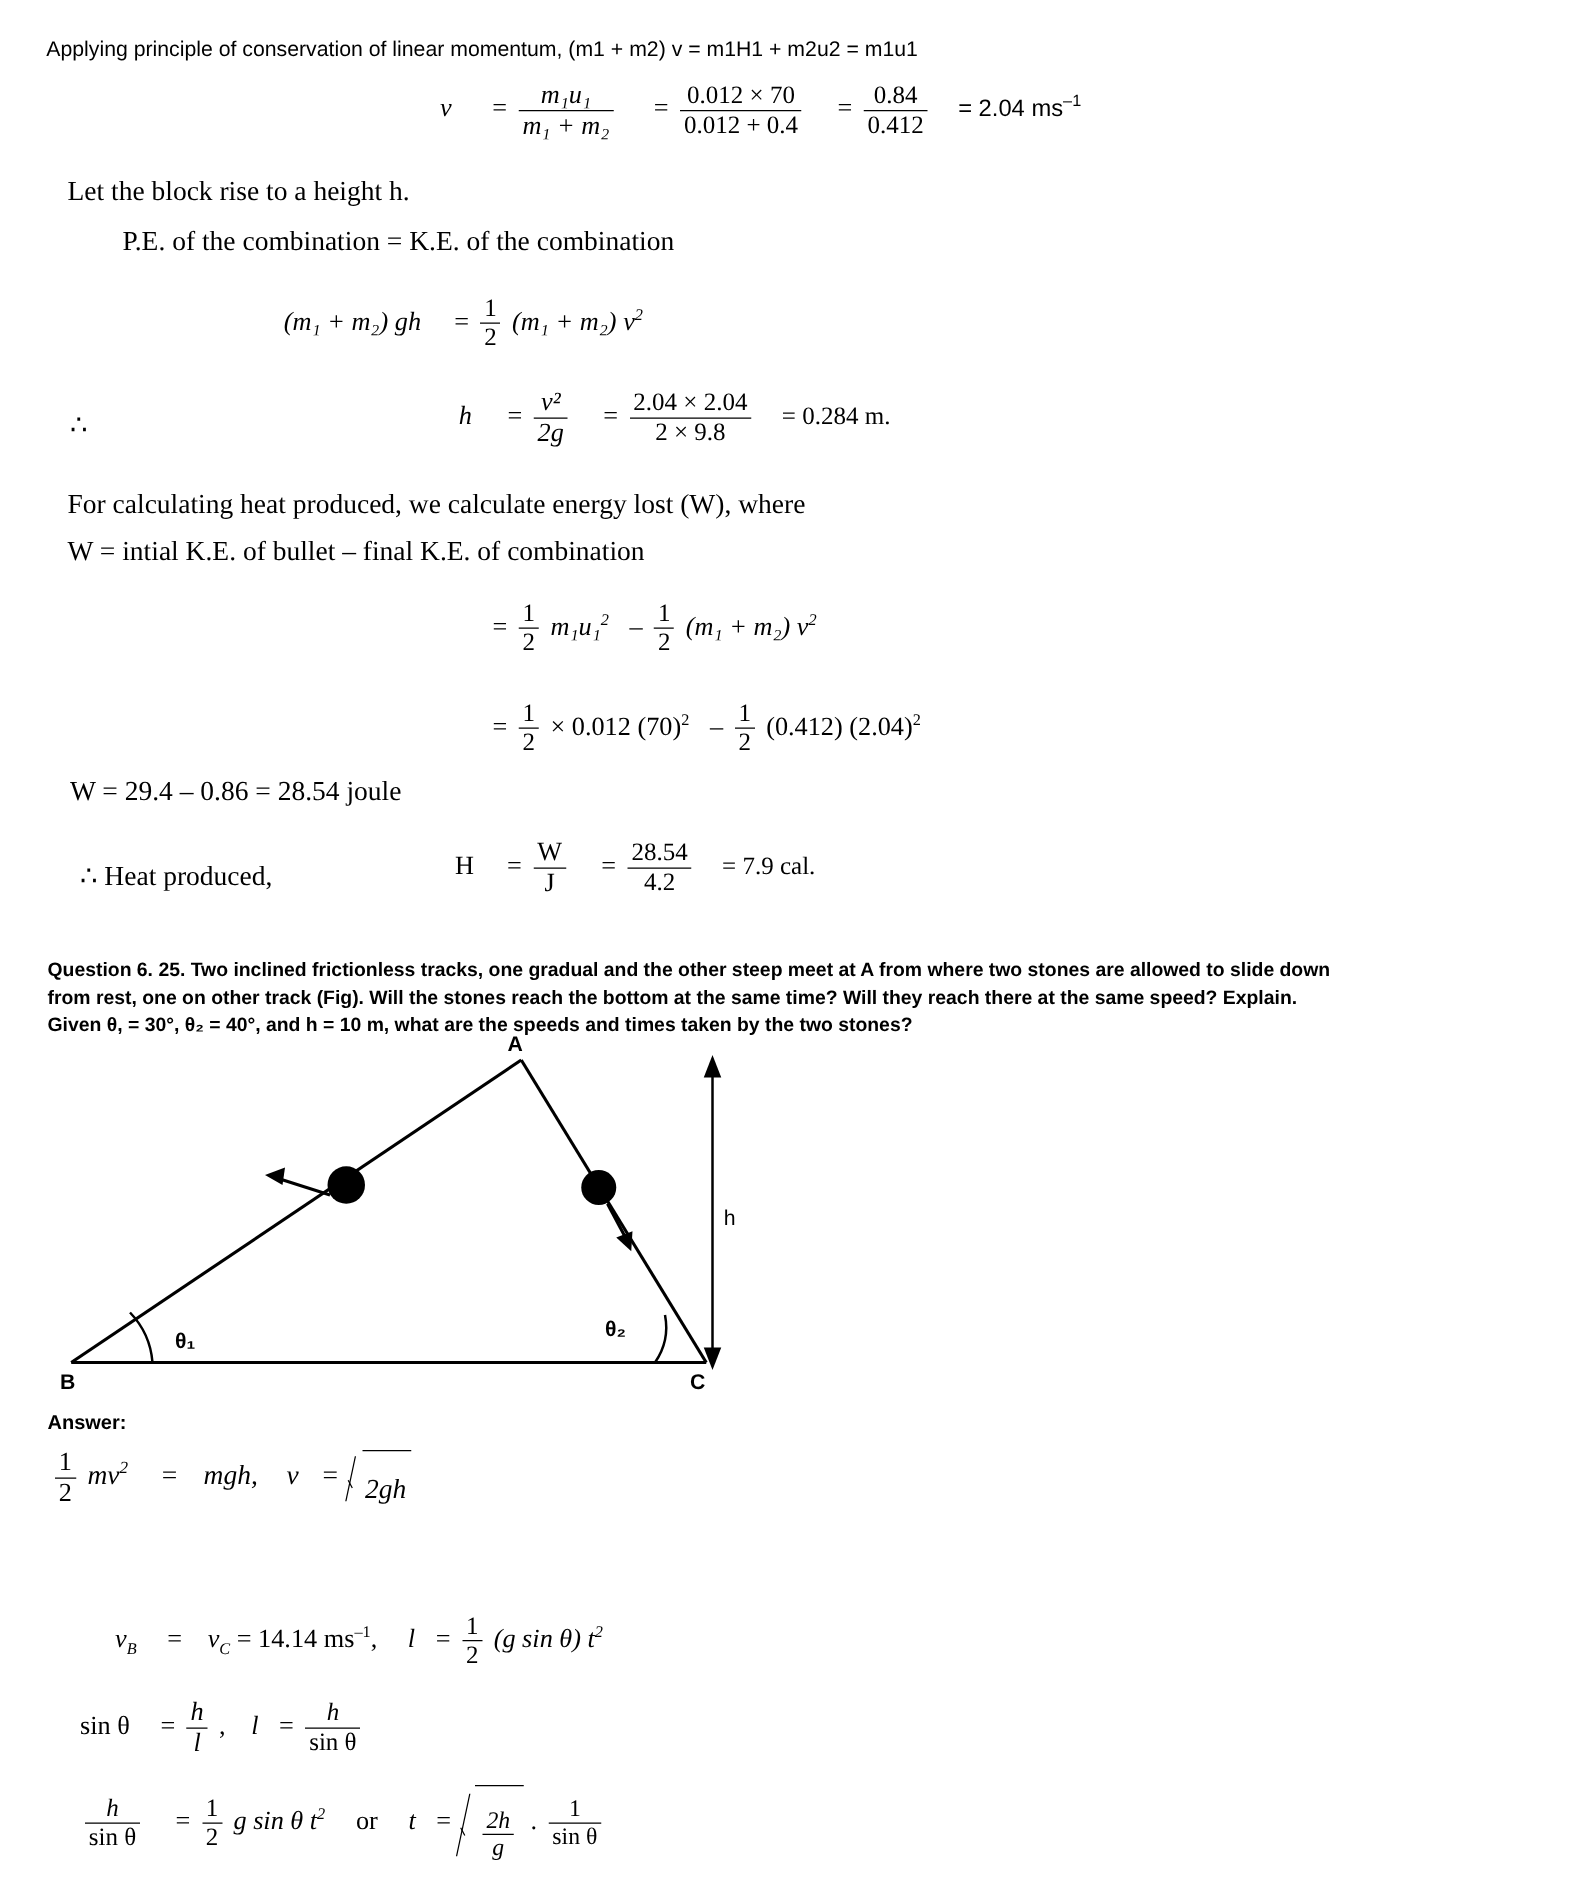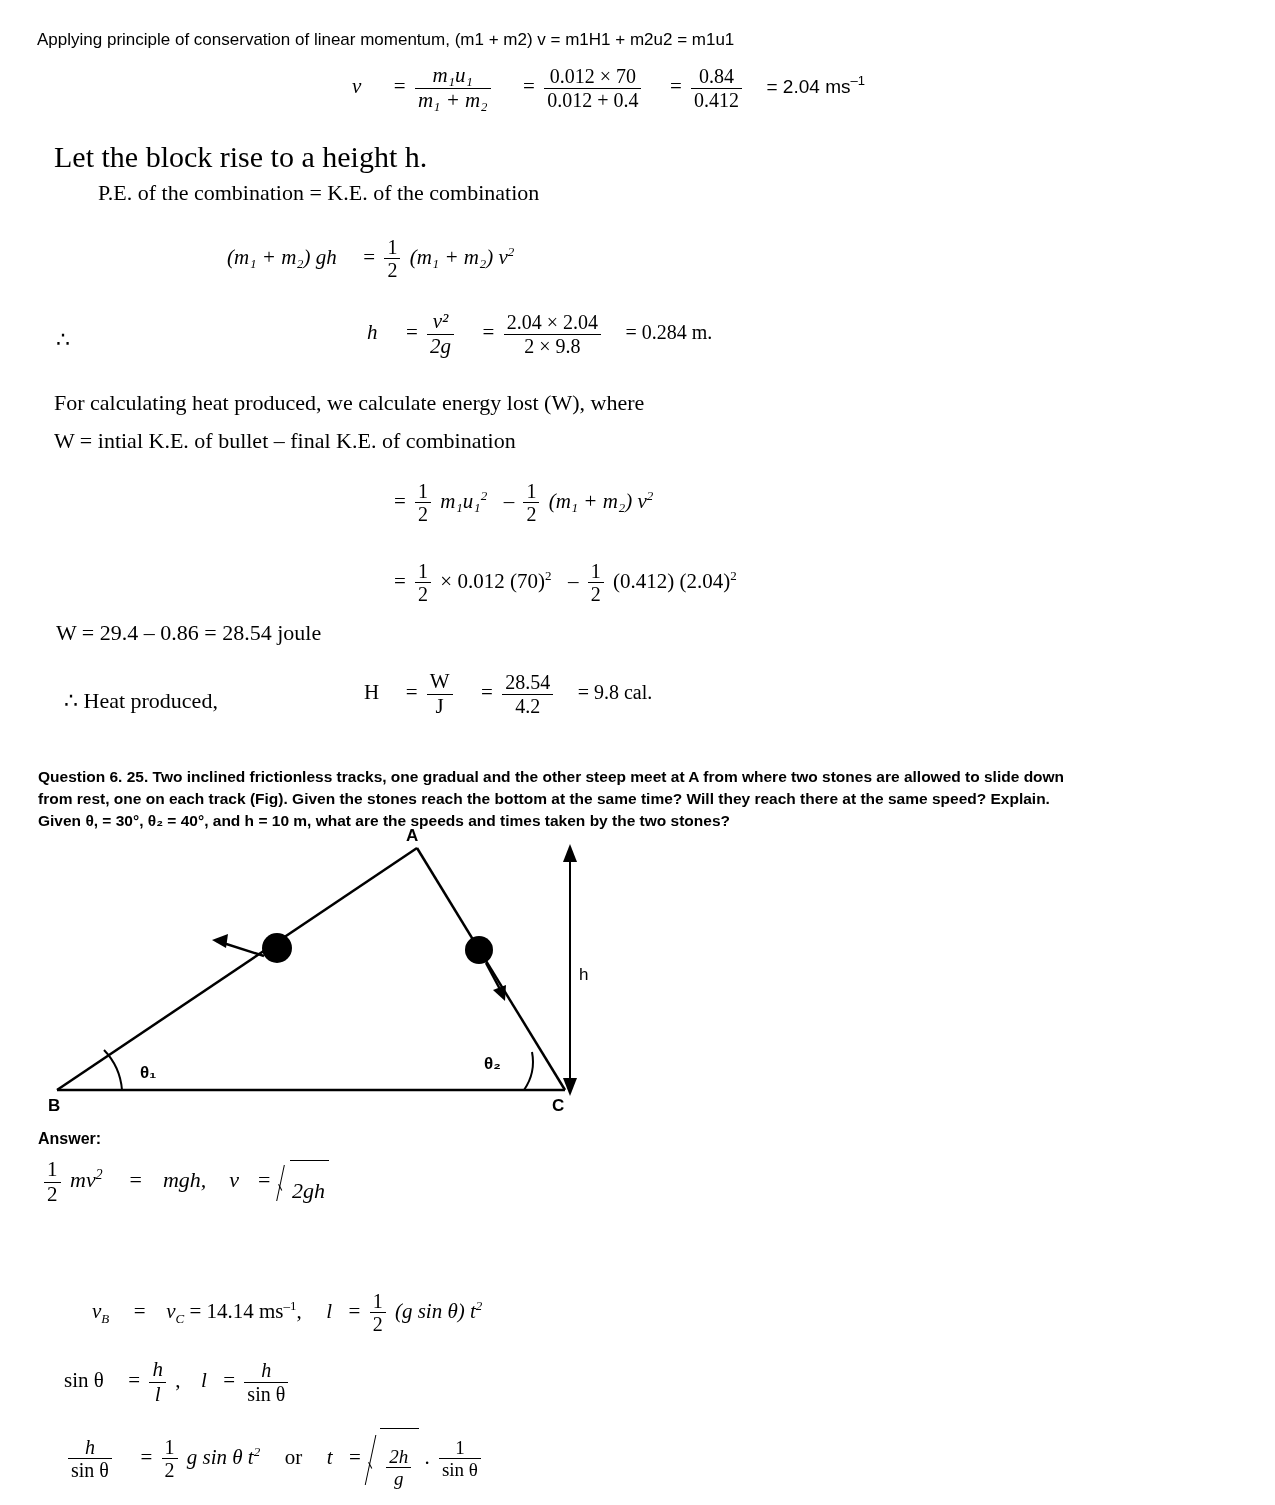--- a/index.html
+++ b/index.html
@@ -124,21 +124,21 @@
     <span style="display:inline-block;width:14px"></span>
     <span>=</span>
     <span class="frac" style="font-size:20px">
       <span class="num">0.84</span>
       <span class="den">0.412</span>
     </span>
     <span style="display:inline-block;width:10px"></span>
     <span class="sans" style="font-size:19px">= 2.04 ms</span><sup class="s sans">–1</sup>
   </div>
 
-  <div class="line serif" style="left:42px; top:140px; font-size:30px;text-align:center;">Let the block rise to a height h.</div>
+  <div class="line serif" style="left:42px; top:140px; font-size:22px;text-align:center;">Let the block rise to a height h.</div>
 
   <div class="line serif" style="left:86px; top:180px; font-size:22px;">P.E. of the combination  =  K.E. of the combination</div>
 
   <div class="line serif" style="left:215px; top:236px; font-size:21px;">
     <span class="ital">(m₁ + m₂) gh</span>
     <span style="display:inline-block;width:16px"></span>
     <span>=</span>
     <span class="frac" style="font-size:20px">
       <span class="num">1</span>
       <span class="den">2</span>
@@ -213,25 +213,25 @@
       <span class="num">W</span>
       <span class="den">J</span>
     </span>
     <span style="display:inline-block;width:14px"></span>
     <span>=</span>
     <span class="frac" style="font-size:20px">
       <span class="num">28.54</span>
       <span class="den">4.2</span>
     </span>
     <span style="display:inline-block;width:10px"></span>
-    <span style="font-size:20px">= 9.8 cal.</span>
+    <span style="font-size:20px">= 7.9 cal.</span>
   </div>
 
   <div class="line sans bold" style="left:26px; top:768px; font-size:15.5px;">Question 6. 25. Two inclined frictionless tracks, one gradual and the other steep meet at A from where two stones are allowed to slide down</div>
-  <div class="line sans bold" style="left:26px; top:790px; font-size:15.5px;">from rest, one on each track (Fig). Given the stones reach the bottom at the same time? Will they reach there at the same speed? Explain.</div>
+  <div class="line sans bold" style="left:26px; top:790px; font-size:15.5px;">from rest, one on other track (Fig). Will the stones reach the bottom at the same time? Will they reach there at the same speed? Explain.</div>
   <div class="line sans bold" style="left:26px; top:812px; font-size:15.5px;">Given θ, = 30°, θ₂ = 40°, and h = 10 m, what are the speeds and times taken by the two stones?</div>
 
   <div id="figure">
     <svg width="640" height="280" viewBox="0 0 640 280">
 
       <line x1="45" y1="252" x2="405" y2="10" stroke="#000" stroke-width="2.5"></line>
       <line x1="405" y1="10" x2="553" y2="252" stroke="#000" stroke-width="2.5"></line>
       <line x1="45" y1="252" x2="553" y2="252" stroke="#000" stroke-width="2.5"></line>
 
       <circle cx="265" cy="110" r="15" fill="#000"></circle>

